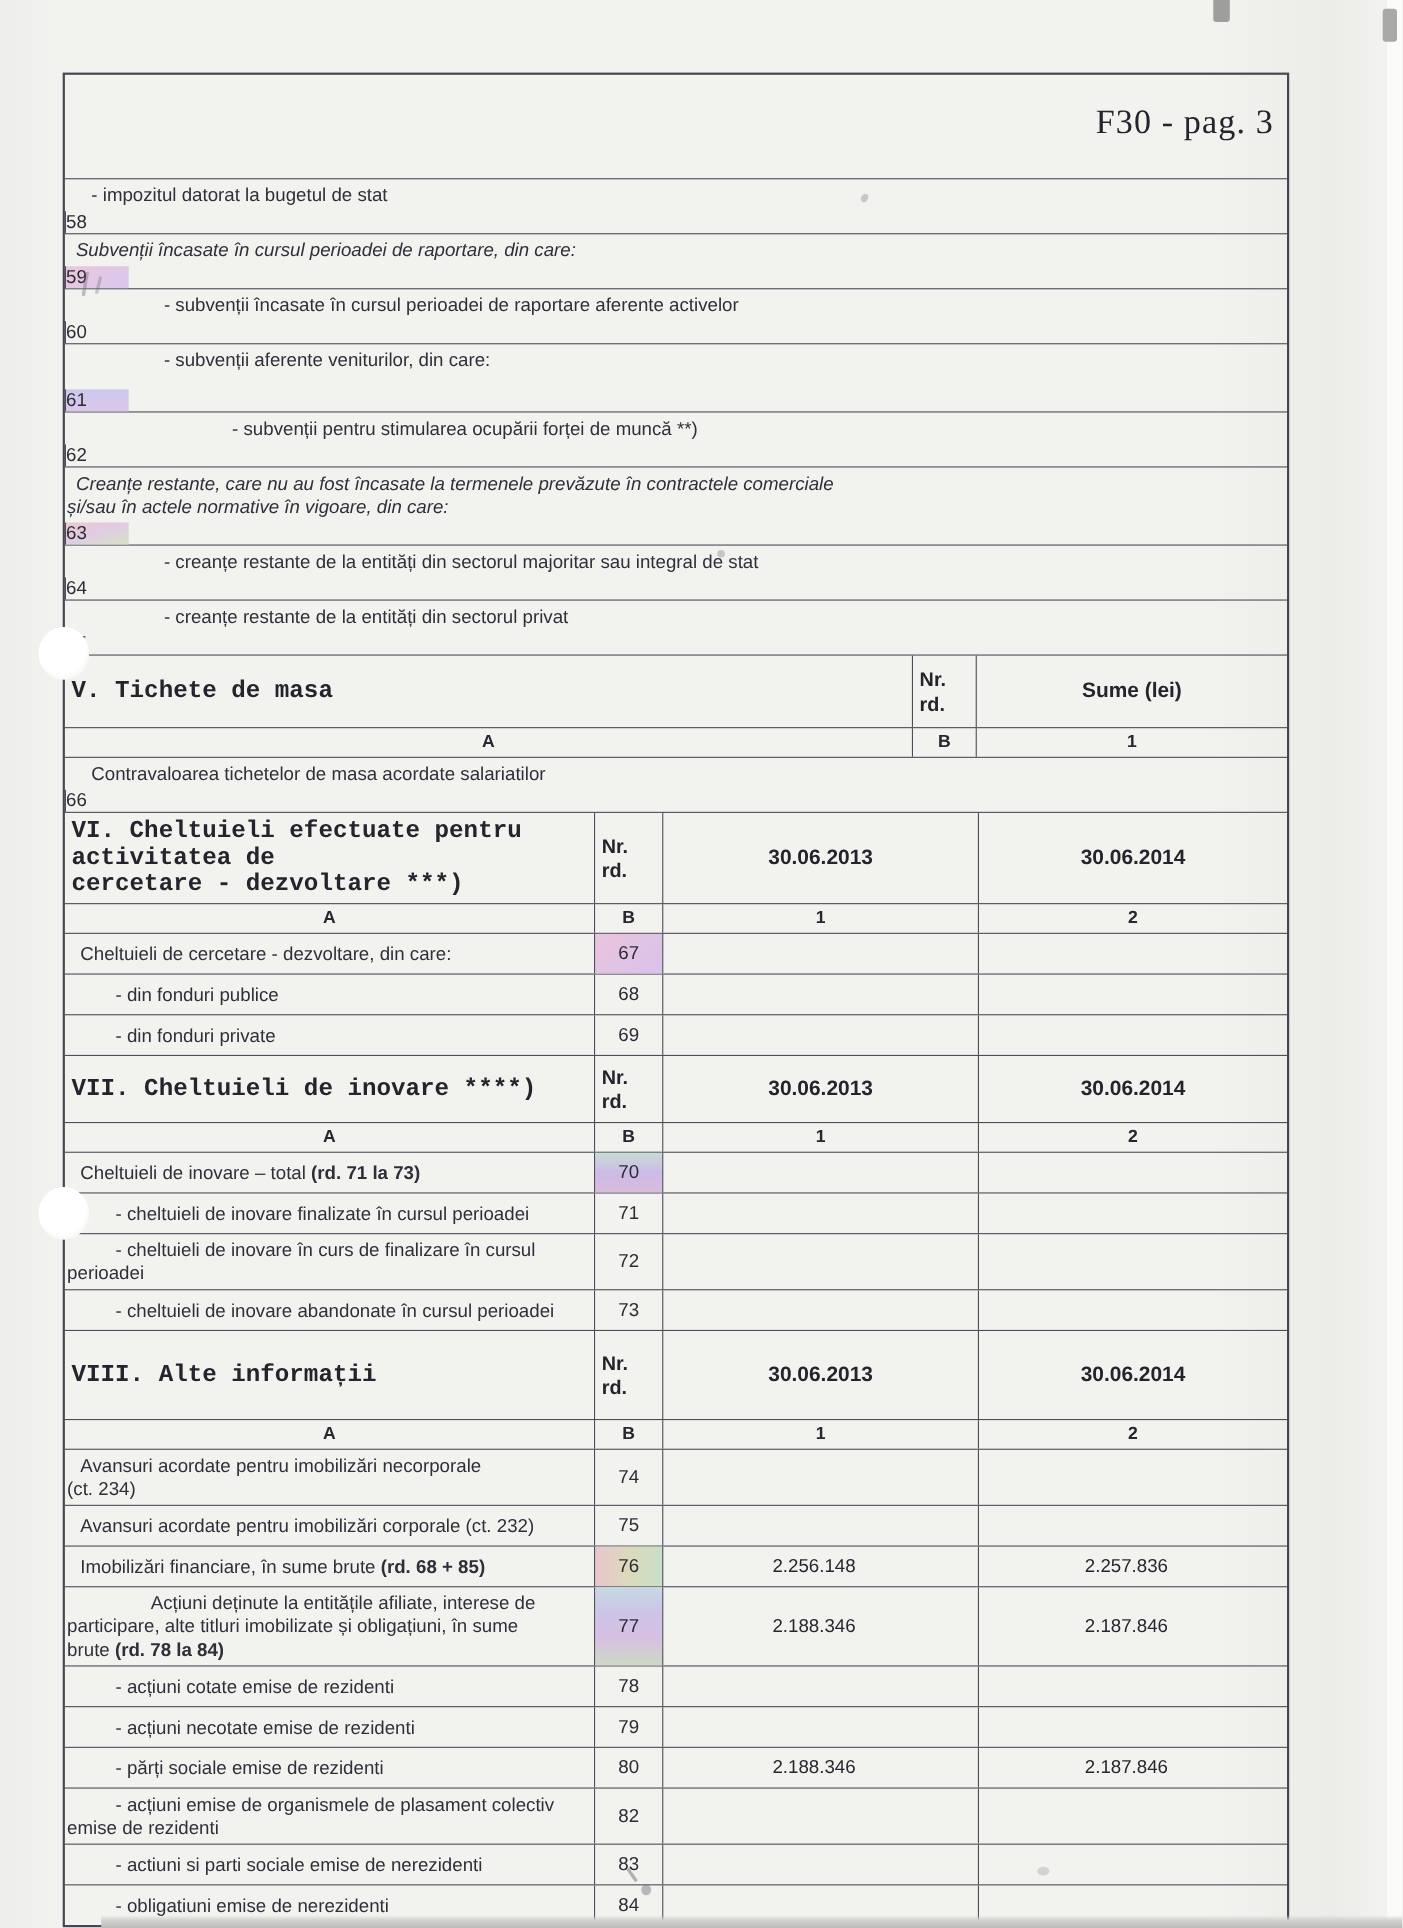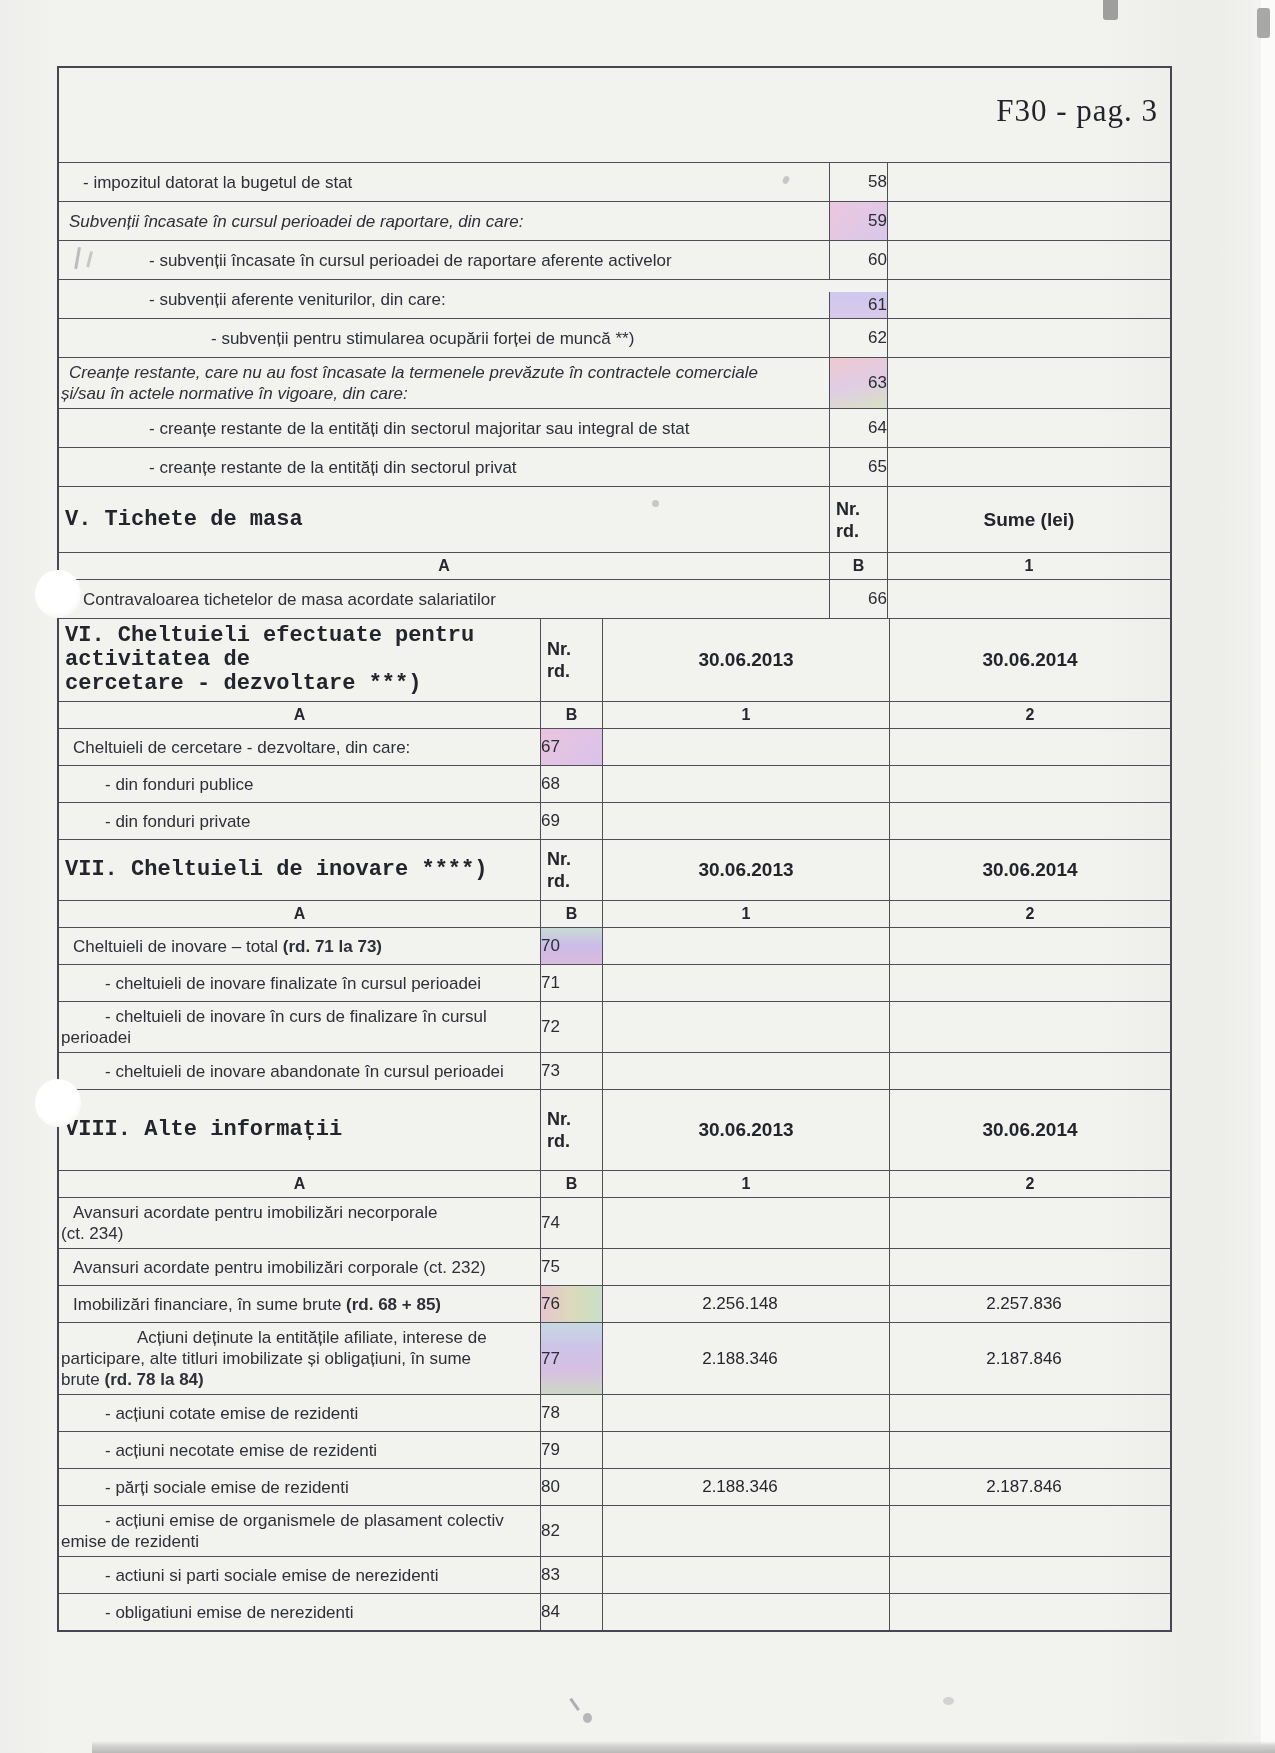--- a/index.html
+++ b/index.html
@@ -31,29 +31,29 @@
   .f30-text{
     font-family:"Liberation Serif",serif;
     font-size:31px;color:#23242c;letter-spacing:1px;text-align:center;
   }
   .row{display:flex;align-items:stretch;border-bottom:1px solid #4d4e59;}
   .row:last-child{border-bottom:none;}
   .cell{box-sizing:border-box;display:flex;align-items:center;min-width:0;}
   .cell + .cell{border-left:1px solid #4d4e59;}
   
   .r-wide .c-desc{width:770px;}
-  .r-wide .c-nr{width:58px;justify-content:flex-end;}
+  .r-wide .c-nr{width:58px;justify-content:flex-start;}
   .r-wide .c-v1{flex:1;}
   
   .r-narrow .c-desc{width:481px;}
-  .r-narrow .c-nr{width:62px;}
+  .r-narrow .c-nr{width:62px;justify-content:center;}
   .r-narrow .c-v1{width:287px;}
   .r-narrow .c-v2{flex:1;}
   
-  .r-data.r-wide{min-height:38px;}
+  .r-data.r-wide{min-height:38px;flex-direction:column;}
   .r-data.r-narrow{min-height:36px;}
   .lbl{
     font-size:17px;line-height:21px;white-space:pre-line;
     padding:4px 6px 4px 2px;color:#2e2f38;
   }
   .bseg{font-weight:700;}
   .r-wide .ind0{text-indent:8px;font-style:italic;}
   .r-wide .ind1{text-indent:22px;}
   .r-wide .ind2{text-indent:88px;}
   .r-wide .ind3{text-indent:150px;}

